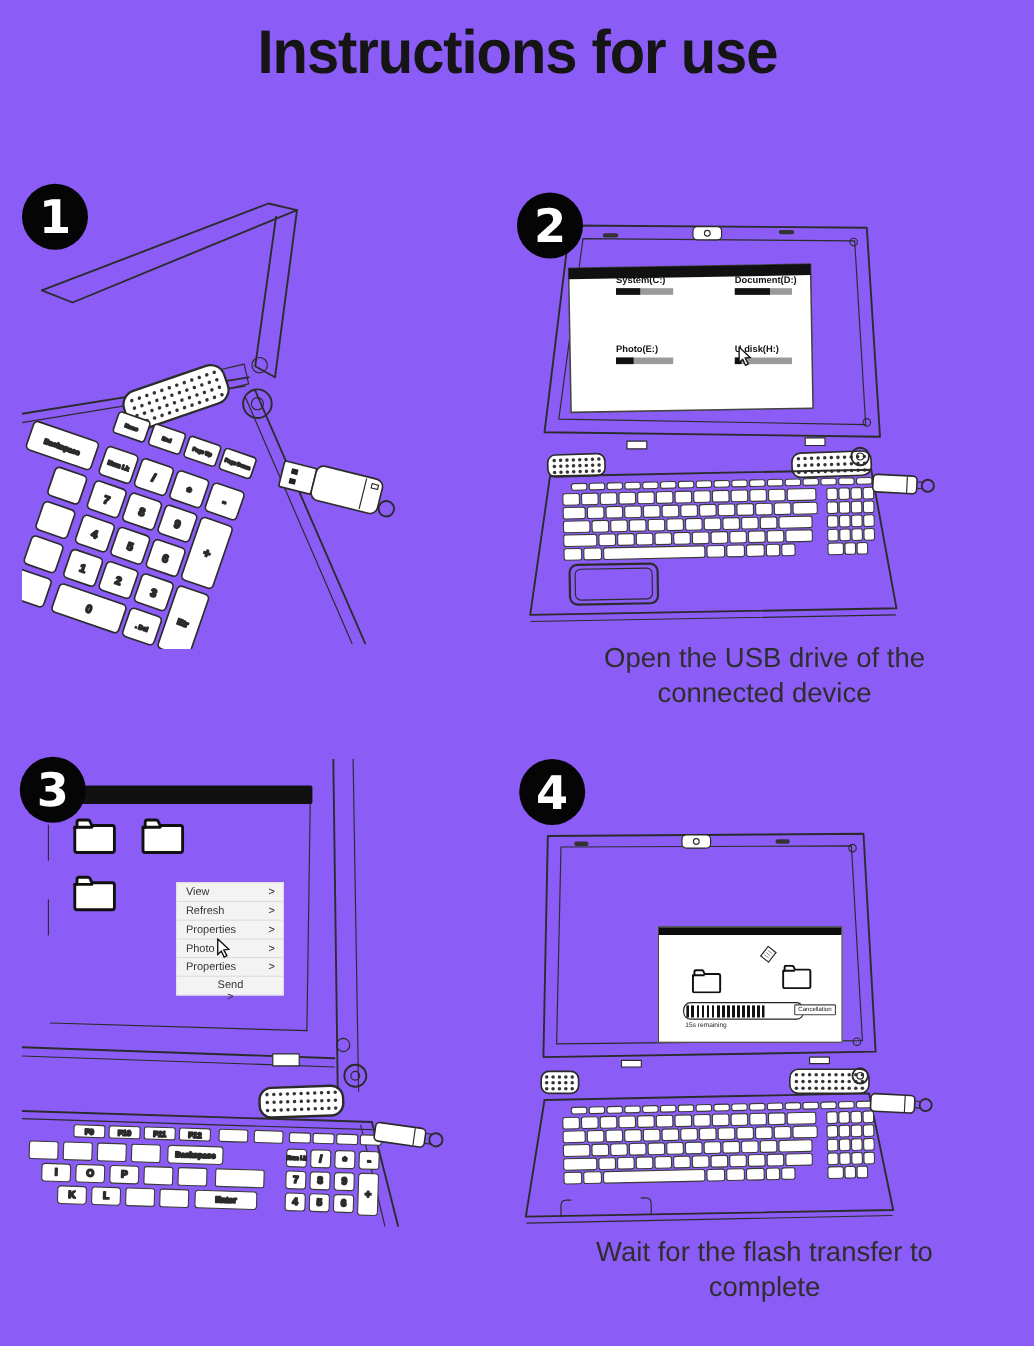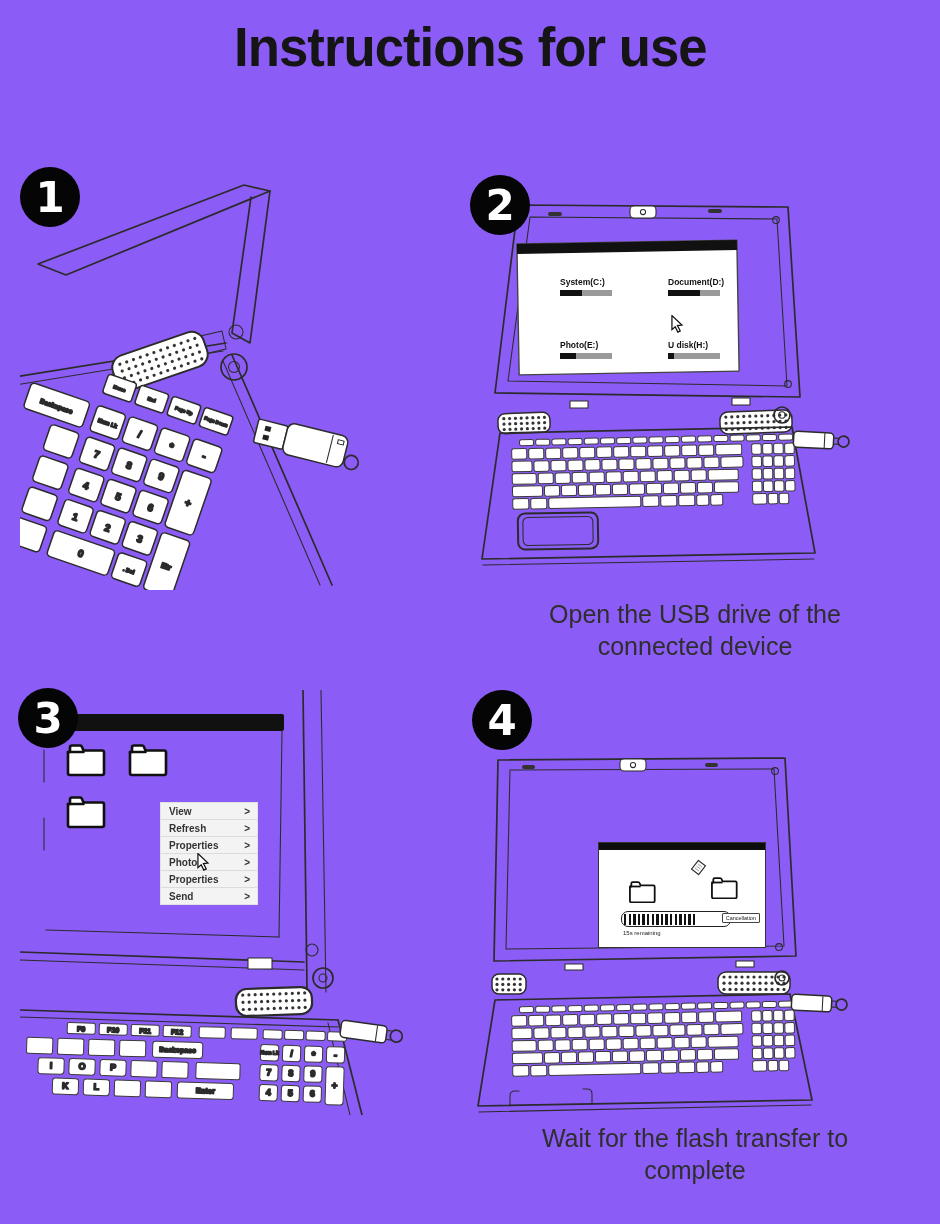--- a/index.html
+++ b/index.html
@@ -17,31 +17,31 @@
   .cap span{display:inline-block;}
   
   svg .ln{fill:none;stroke:#2b2b2b;stroke-width:1.7;stroke-linejoin:round;stroke-linecap:round;}
   svg .ln2{stroke-width:1.05;}
   svg .key{fill:#fff;stroke:#2b2b2b;stroke-width:1.5;}
   svg .kb rect{fill:#fff;stroke:#3a3a3a;stroke-width:1;}
   svg .kt{fill:#1a1a1a;font-weight:700;text-anchor:middle;font-family:"Liberation Sans",sans-serif;}
   svg .fold{fill:#fff;stroke:#101010;stroke-width:2.6;stroke-linejoin:round;}
   svg .dots circle{fill:#333;stroke:none;}
   
-  .drives{position:absolute;left:90px;top:112px;display:grid;grid-template-columns:64px 64px;
+  .drives{position:absolute;left:90px;top:84px;display:grid;grid-template-columns:64px 64px;
           column-gap:8px;row-gap:13px;z-index:3;gap:44px;}
   .dlabel{font-size:8.5px;font-weight:700;color:#111;white-space:nowrap;}
   .dbar{width:52px;height:6px;background:#9a9a9a;margin-top:3px;}
   .dbar i{display:block;height:100%;background:#111;}
   
   .menu{position:absolute;left:140px;top:112px;width:96px;background:#f3f3f3;
-        border:1px solid #e2e2e2;z-index:3;font-weight:bold;}
+        border:1px solid #e2e2e2;z-index:3;}
   .mi{display:flex;justify-content:space-between;align-items:center;padding:2px 7px 2px 8px;
       font-size:10px;color:#333;border-bottom:1px solid #dcdcdc;height:12px;}
-  .mi:last-child{border-bottom:none;}
+  .mi:last-child{border-bottom:none;flex-direction:column;}
   
   .dialog{position:absolute;left:128px;top:152px;width:166px;height:104px;background:#fff;
           border:1.4px solid #333;z-index:3;}
   .dlg-bar{height:7px;background:#0d0d0d;}
   .pill{position:absolute;left:22px;top:68px;width:104px;height:11px;border:1.4px solid #222;
         border-radius:7px;padding:1.5px 2px;}
   .pill i{display:block;height:100%;background:repeating-linear-gradient(90deg,#111 0 2.5px,#fff 2.5px 4.6px);}
   .cancel{position:absolute;right:5px;top:70px;border:1px solid #444;border-radius:1px;
           font-size:5.5px;color:#222;padding:1px 3px;background:#fff;}
   .remain{position:absolute;left:24px;top:87px;font-size:6px;color:#222;}
@@ -415,21 +415,21 @@
         <div class="dlabel">U disk(H:)</div>
         <div class="dbar">
             <i style="width: 12%;"></i>
           </div>
       </div>
     </div>
     <svg class="cursor" style="left:200px;top:150px" width="14" height="18" viewBox="0 0 10 16">
       <path d="M0.5 0.5 L0.5 13 L3.4 10.4 L5.7 15.2 L7.9 14.1 L5.4 9.4 L9.4 8.9 Z" fill="#fff" stroke="#111" stroke-width="1.1"></path>
     </svg>
   </div>
-  <div class="cap" style="left:470px;top:598px"><span style="max-width:330px">Open the USB drive of the connected device</span></div>
+  <div class="cap" style="left:470px;top:582px"><span style="max-width:330px">Open the USB drive of the connected device</span></div>
 
   <div class="panel" style="left:20px;top:690px">
     <div class="badge" style="left:-2px;top:-2px">3</div>
     <svg class="art" width="450" height="425" viewBox="0 0 450 425">
       <g class="ln">
         <rect x="46" y="24" width="218" height="17" rx="2" fill="#111" stroke="none"></rect>
         <path class="ln2" d="M24 60 V92 M24 128 V160"></path>
         <path class="ln2" d="M262 41 L259 247"></path>
         <path class="ln2" d="M26 240 L259 247"></path>
 

